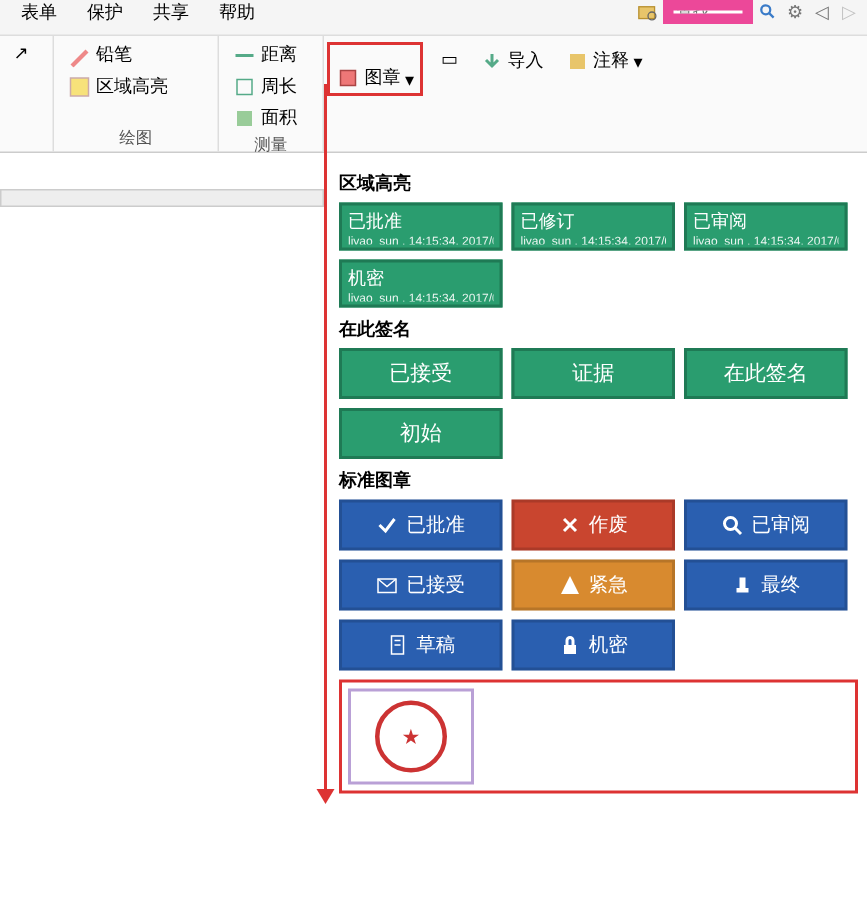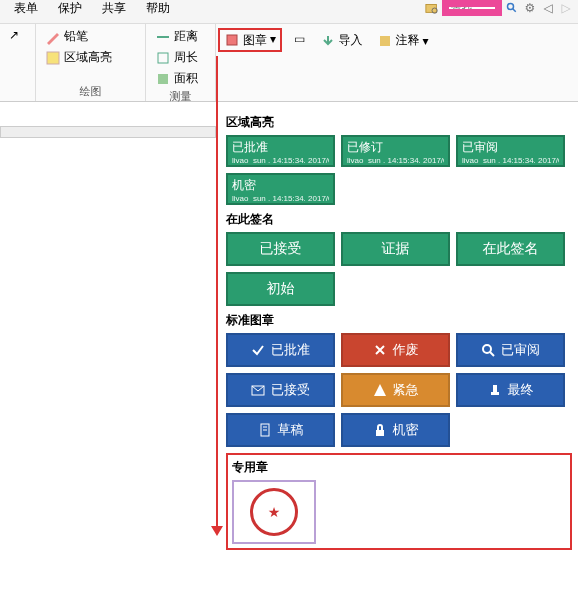--- a/index.html
+++ b/index.html
@@ -8,21 +8,21 @@
 .menubar .menu-item { padding: 0 10px; cursor: pointer; }
 .menubar .spacer { flex: 1; }
 .menubar .search-box { display: flex; align-items: center; gap: 2px; }
 .menubar .search-box input { width: 60px; height: 16px; border: 7px solid #ec4899; padding: 0 2px; font-size: 11px; }
 .menubar .small-icon { width: 16px; height: 16px; display: inline-flex; align-items: center; justify-content: center; color: #777; }
 .toolbar { display: flex; height: 78px; background: #fafafa; border-bottom: 1px solid #ccc; }
 .tool-group { border-right: 1px solid #ddd; padding: 2px 6px; display: flex; flex-direction: column; }
 .tool-btn { display: flex; align-items: center; gap: 3px; padding: 2px 3px; font-size: 12px; cursor: pointer; }
 .tool-btn .ico { width: 16px; height: 16px; }
 .group-label { text-align: center; font-size: 11px; color: #555; margin-top: auto; }
-.stamp-btn-wrap { border: 2px solid #d33; padding: 2px 4px; display: flex; align-items: flex-start; gap: 3px; height: 24px; margin: 4px 2px; }
+.stamp-btn-wrap { border: 2px solid #d33; padding: 2px 4px; display: flex; align-items: flex-end; gap: 3px; height: 36px; margin: 4px 2px; }
 .toolbar-right { display: flex; gap: 8px; padding: 6px 6px; align-items: flex-start; }
 .tb-item { display: flex; align-items: center; gap: 3px; font-size: 12px; cursor: pointer; padding: 2px 4px; }
 .arrow-line { position: absolute; left: 216px; top: 56px; width: 2px; height: 478px; background: #d33; z-index: 5; }
 .arrow-line::after { content: ""; position: absolute; bottom: -8px; left: -5px; border: 6px solid transparent; border-top: 10px solid #d33; }
 .main { display: flex; height: calc(606px - 24px - 78px); }
 .left-panel { width: 216px; background: #fff; }
 .left-panel .topstrip { height: 12px; background: #eee; border: 1px solid #ccc; margin: 24px 0; }
 .stamp-panel { flex: 1; padding: 6px 6px 6px 10px; overflow: hidden; }
 .section-title { font-size: 12px; font-weight: bold; margin: 6px 0 4px 0; }
 .stamp-row { display: flex; gap: 6px; margin-bottom: 6px; flex-wrap: wrap; align-items: flex-end; }
@@ -260,20 +260,19 @@
             <svg width="14" height="14">
               <rect x="3" y="7" width="8" height="6" fill="#fff"></rect>
               <path d="M5 7 L5 4 A2 2 0 0 1 9 4 L9 7" fill="none" stroke="#fff" stroke-width="2"></path>
             </svg>
           </span>
           <span>机密</span>
         </div>
       </div>
 
     <div class="custom-box">
-      <div class="section-title" style="margin-top:0">专用章</div>
       <div class="custom-stamp">
         <div class="seal"></div>
       </div>
     </div>
 
   </div>
 </div>
 
 </body></html>

